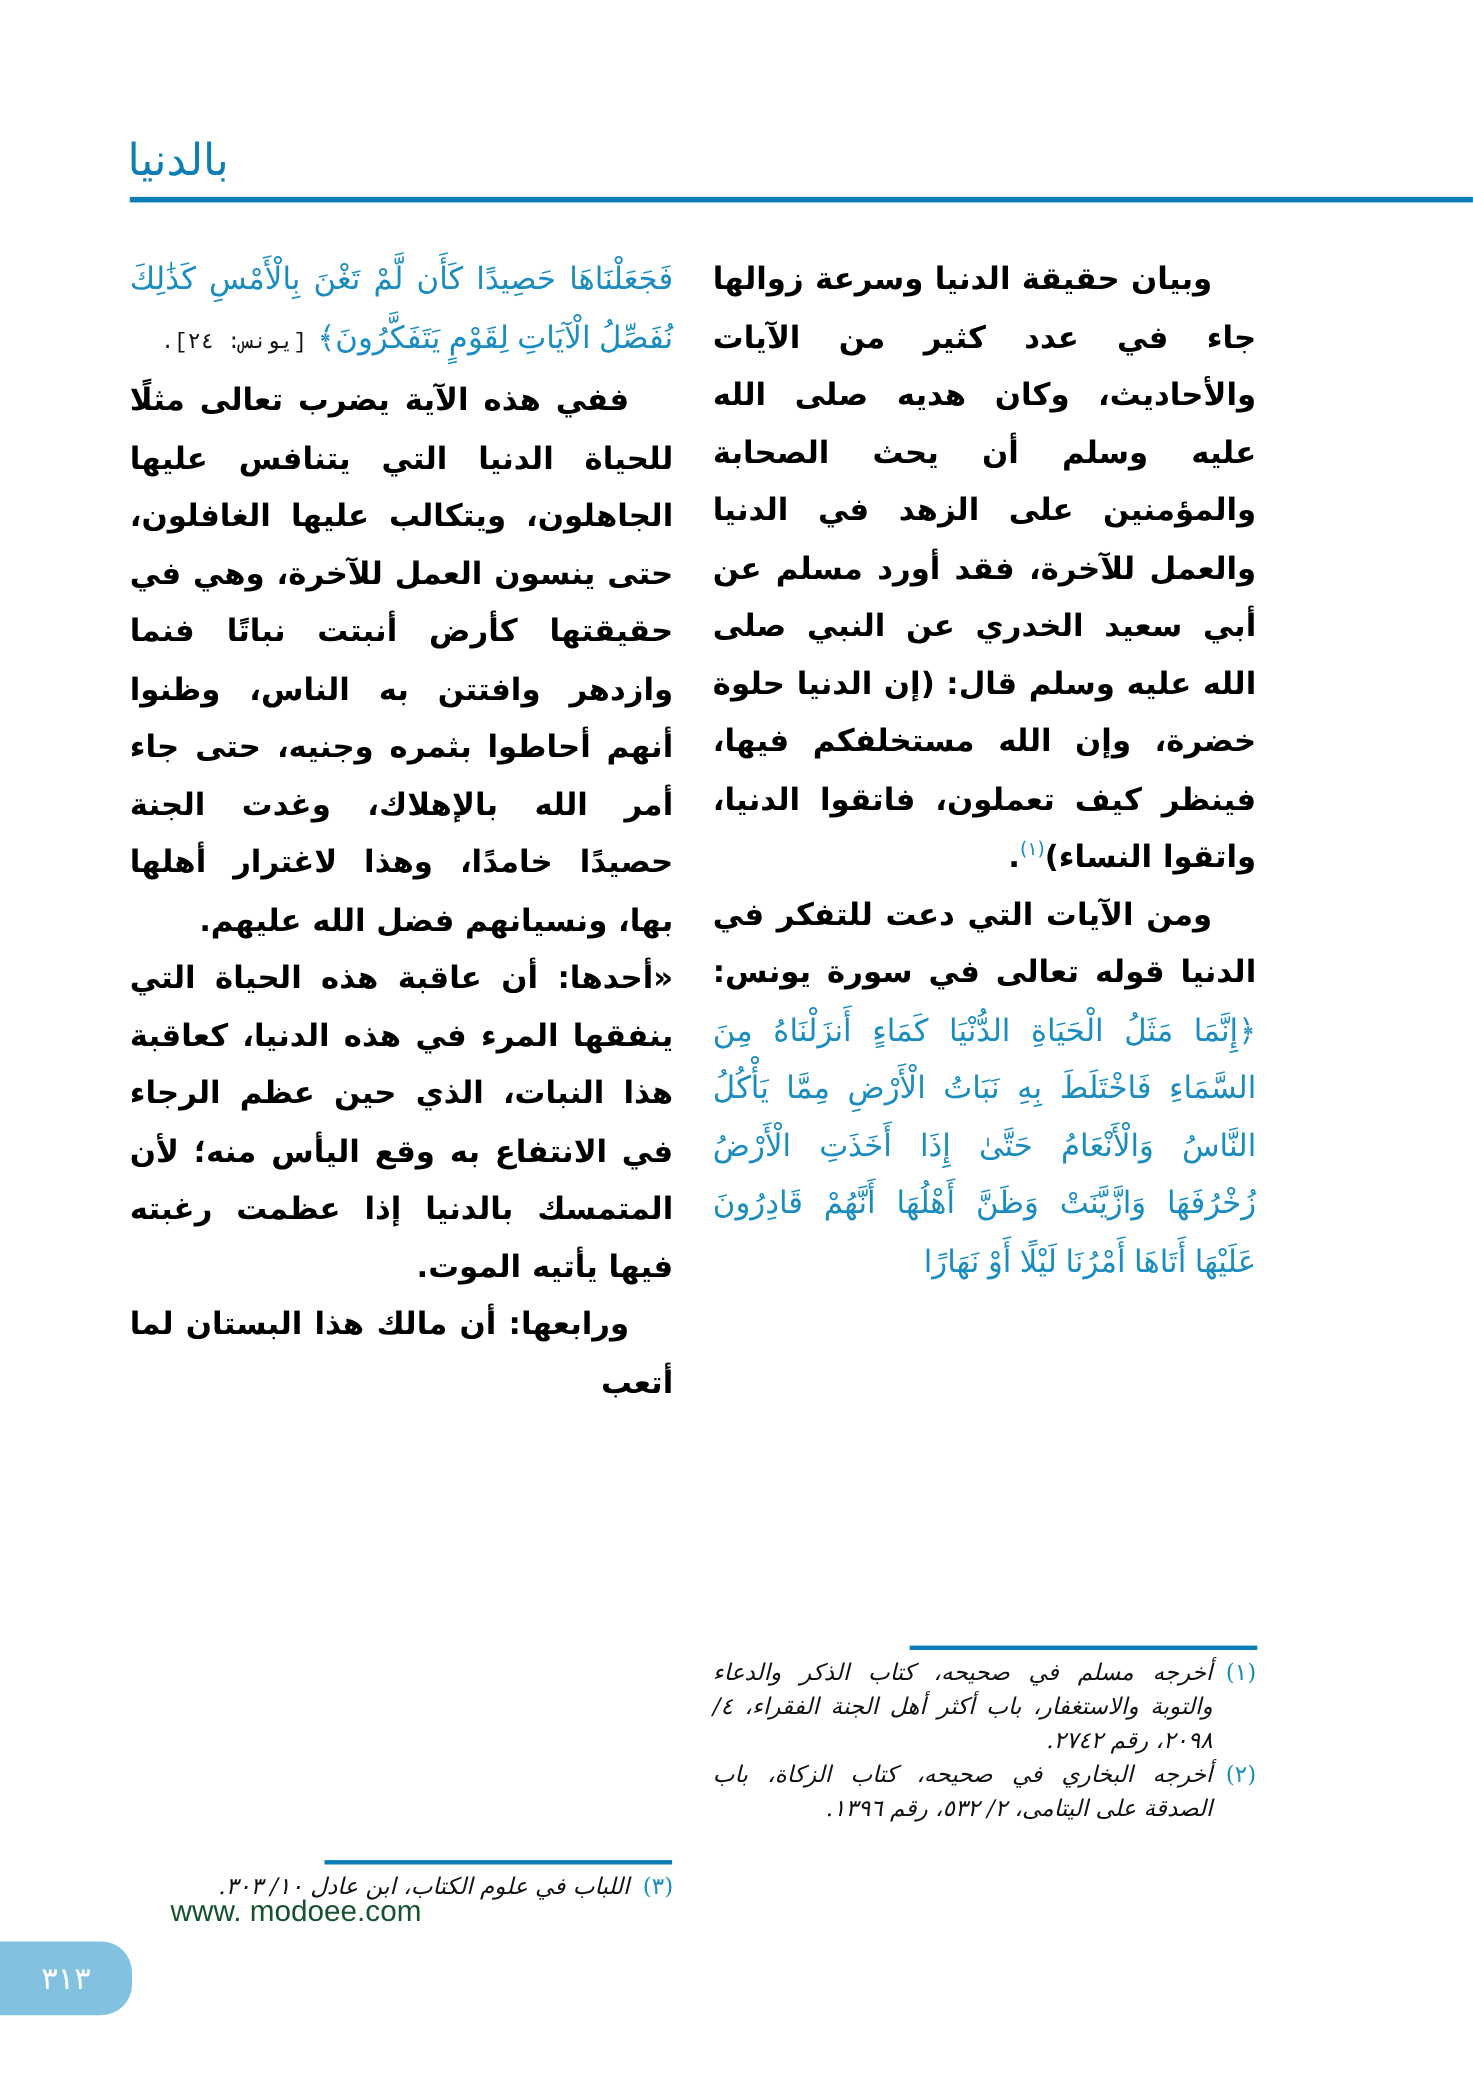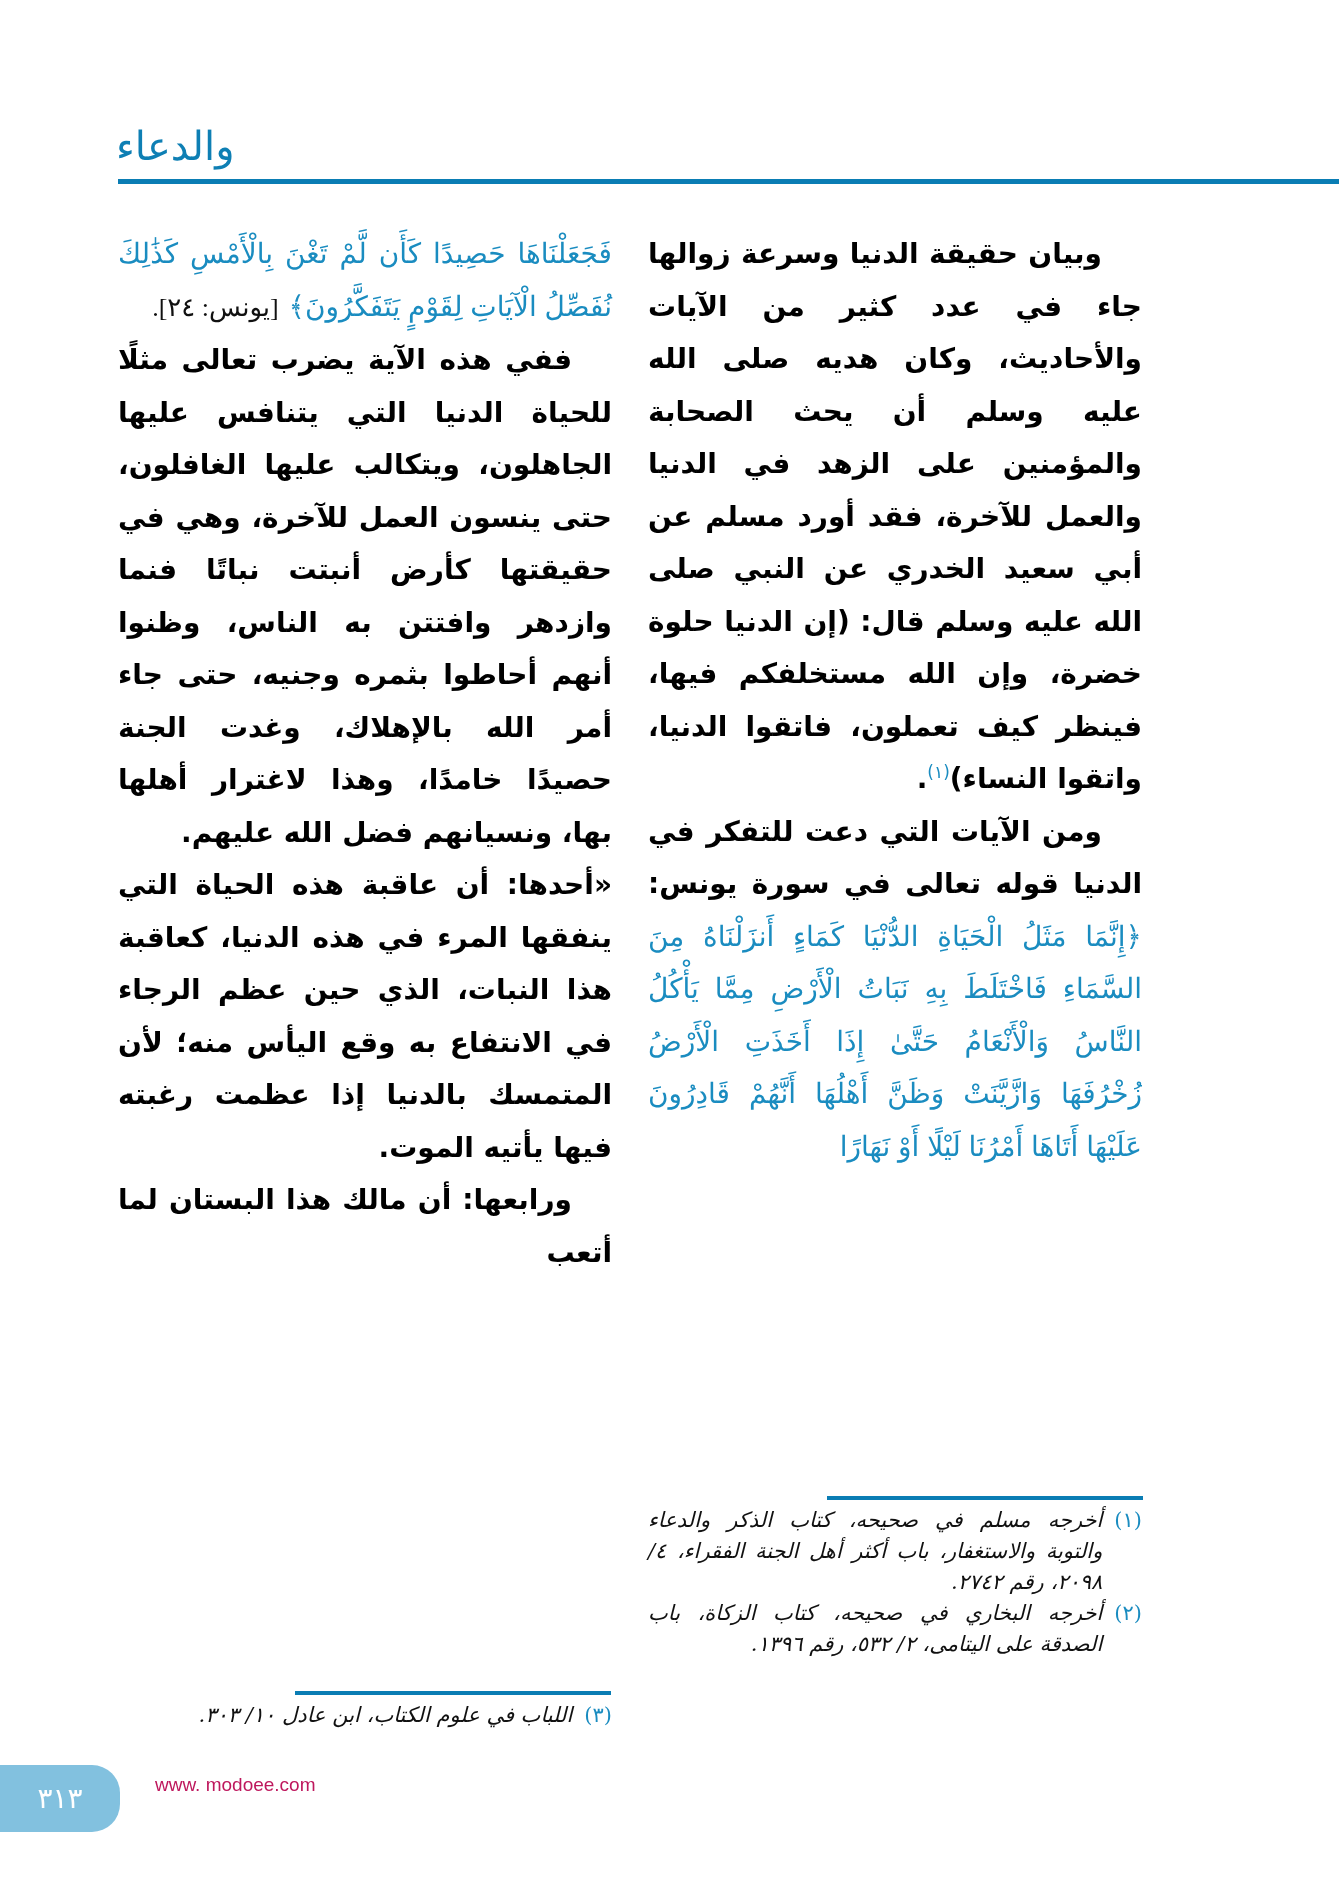--- a/index.html
+++ b/index.html
@@ -11,43 +11,43 @@
 
   .col { position: absolute; direction: rtl; text-align: justify; text-align-last: right; }
   .col-right { left: 648px; top: 228px; width: 494px; }
   .col-left  { left: 118px; top: 228px; width: 494px; }
 
   .body-line { font-family: "DejaVu Sans", sans-serif; font-weight: bold; font-size: 28px;
                line-height: 52.5px; margin: 0; }
   .para { margin: 0; }
   .indent { text-indent: 40px; }
   .verse { font-family: Liberation Sans, sans-serif; color: #1a8cc0; font-weight: normal; font-size: 28px; line-height: 52.5px; }
-  .verse-ref { font-family: Liberation Serif, serif; font-weight: normal; font-size: 26px; color: #111; }
+  .verse-ref { font-family: Liberation Mono, monospace; font-weight: normal; font-size: 20px; color: #111; }
   .fn-mark { color: #1a8cc0; font-weight: normal; font-size: 17px; vertical-align: super; line-height: 0; }
 
   .fn-rule { position: absolute; height: 4px; background: #0a7db4; }
   .fn-rule-right { left: 827px; top: 1496px; width: 316px; }
   .fn-rule-left  { left: 295px; top: 1691px; width: 316px; }
 
   .footnotes { position: absolute; direction: rtl; font-family: "DejaVu Serif", serif; font-size: 21px; line-height: 31px; color: #111; }
   .footnotes-right { left: 648px; top: 1505px; width: 494px; }
   .footnotes-left  { left: 118px; top: 1700px; width: 494px; }
   .fn { display: flex; direction: rtl; align-items: flex-start; }
   .fn-num { color: #1a8cc0; flex: 0 0 auto; margin-left: 12px; }
   .fn-text { flex: 1 1 auto; text-align: justify; text-align-last: right; font-style: italic; }
 
   .page-badge { position: absolute; left: 0; top: 1765px; width: 120px; height: 67px; background: #82c1df;
                 border-radius: 0 28px 28px 0; display: flex; align-items: center; justify-content: center;
                 color: #ffffff; font-size: 28px; font-family: "DejaVu Sans", sans-serif; }
-  .site-url { position: absolute; left: 155px; top: 1774px; font-family: "Liberation Sans", sans-serif; font-size: 19px; color: #be185d; }
+  .site-url { position: absolute; left: 155px; top: 1722px; font-family: "Liberation Sans", sans-serif; font-size: 27px; color: #14532d; }
 </style>
 </head>
 <body>
 
-<div class="page-title">والدعاء</div>
+<div class="page-title">بالدنيا</div>
 <div class="header-rule"></div>
 
 <div class="col col-right">
   <p class="body-line para indent">
     <span>وبيان حقيقة الدنيا وسرعة زوالها جاء في عدد كثير من الآيات والأحاديث، وكان هديه صلى الله عليه وسلم أن يحث الصحابة والمؤمنين على الزهد في الدنيا والعمل للآخرة، فقد أورد مسلم عن أبي سعيد الخدري عن النبي صلى الله عليه وسلم قال: (إن الدنيا حلوة خضرة، وإن الله مستخلفكم فيها، فينظر كيف تعملون، فاتقوا الدنيا، واتقوا النساء)</span><sup class="fn-mark">(١)</sup><span>.</span>
   </p>
   <p class="body-line para indent">
     <span>ومن الآيات التي دعت للتفكر في الدنيا قوله تعالى في سورة يونس: </span><span class="verse">﴿إِنَّمَا مَثَلُ الْحَيَاةِ الدُّنْيَا كَمَاءٍ أَنزَلْنَاهُ مِنَ السَّمَاءِ فَاخْتَلَطَ بِهِ نَبَاتُ الْأَرْضِ مِمَّا يَأْكُلُ النَّاسُ وَالْأَنْعَامُ حَتَّىٰ إِذَا أَخَذَتِ الْأَرْضُ زُخْرُفَهَا وَازَّيَّنَتْ وَظَنَّ أَهْلُهَا أَنَّهُمْ قَادِرُونَ عَلَيْهَا أَتَاهَا أَمْرُنَا لَيْلًا أَوْ نَهَارًا</span>
   </p>
 </div>

